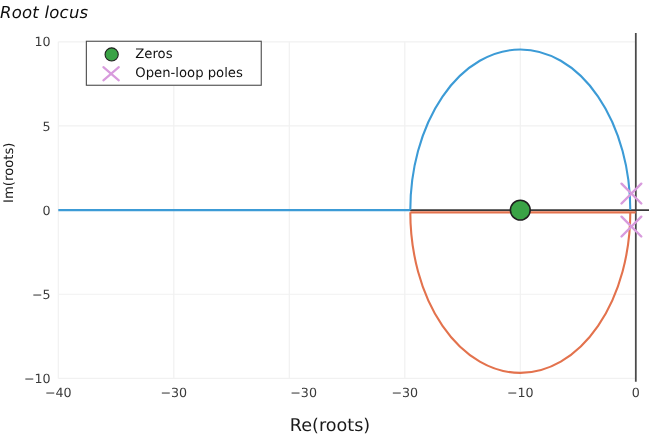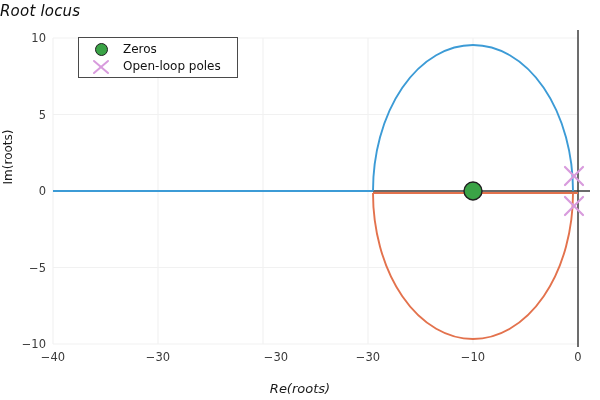--- a/index.html
+++ b/index.html
@@ -21,21 +21,21 @@
 
   .ylabel{
     position:absolute;
     left:-52px;top:150px;width:120px;
     transform:rotate(-90deg);
     transform-origin:center center;
     text-align:center;font-size:12px;color:#1a1a1a;
   }
   .xlabel{
     position:absolute;left:0;right:0;bottom:4px;
-    text-align:center;font-size:13px;color:#1a1a1a;font-style:italic;
+    text-align:center;font-size:16px;color:#1a1a1a;
   }
 
   .tick-x{
     position:absolute;font-size:11.5px;color:#3a3a3a;
     transform:translateX(-50%);top:350px;white-space:nowrap;
   }
   .tick-y{
     position:absolute;font-size:11.5px;color:#3a3a3a;
     transform:translateY(-50%);text-align:right;width:34px;left:12px;
     white-space:nowrap;

